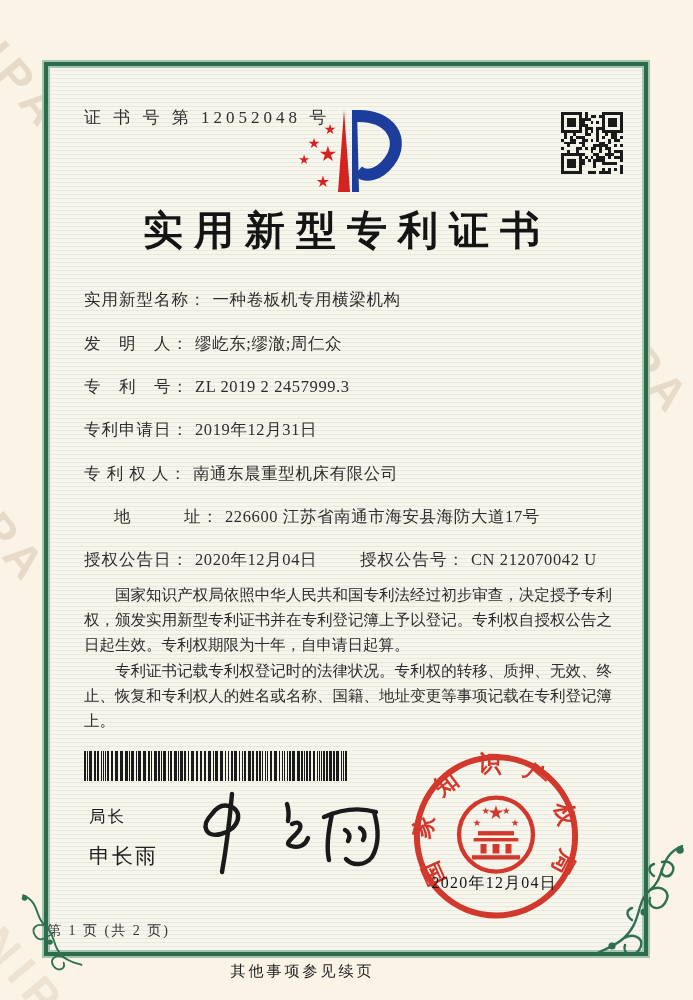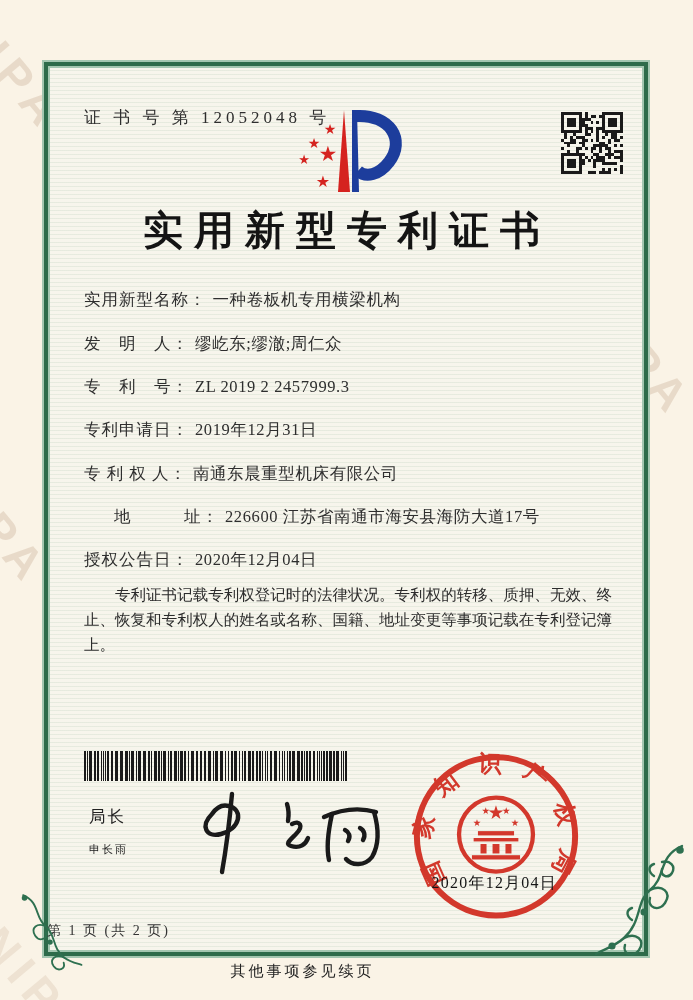--- a/index.html
+++ b/index.html
@@ -40,21 +40,21 @@
   .flabel{letter-spacing:1px;}
   .fvalue{letter-spacing:0.6px;margin-left:6px;}
   .pair2{position:absolute;left:276px;top:0;}
   .notice{
     position:absolute;left:84px;top:583px;width:528px;
     font-size:15.5px;line-height:1.6;color:#2c2c2c;text-align:justify;
   }
   .notice p{margin:0 0 2px 0;text-indent:2em;}
   .barcode{position:absolute;left:84px;top:751px;width:266px;height:30px;}
   .officer-title{position:absolute;left:89px;top:806px;font-size:16.5px;letter-spacing:2px;color:#222;}
-  .officer-name{position:absolute;left:89px;top:842px;font-size:11px;letter-spacing:2px;color:#222;}
+  .officer-name{position:absolute;left:89px;top:842px;font-size:21px;letter-spacing:2px;color:#222;}
   .signature{position:absolute;left:192px;top:784px;width:195px;height:96px;}
   .seal{position:absolute;left:410px;top:750px;width:172px;height:176px;z-index:5;}
   .page-info{
     position:absolute;left:47px;top:922px;width:600px;
     font-size:14px;letter-spacing:2px;color:#333;
   }
   .continuation{
     position:absolute;left:0;top:962px;width:605px;text-align:center;
     font-size:15px;letter-spacing:3px;color:#222;
   }
@@ -333,23 +333,27 @@
   <span class="flabel">专利申请日：</span><span class="fvalue">2019年12月31日</span>
 </div>
 <div class="row" style="top:463px;">
   <span class="flabel">专 利 权 人：</span><span class="fvalue">南通东晨重型机床有限公司</span>
 </div>
 <div class="row" style="top:506px;margin-left:30px;">
   <span class="flabel">地　　　址：</span><span class="fvalue">226600 江苏省南通市海安县海防大道17号</span>
 </div>
 <div class="row" style="top:549px;width:530px;">
   <span class="flabel">授权公告日：</span><span class="fvalue">2020年12月04日</span>
+  <span class="pair2">
+    <span class="flabel">授权公告号：</span><span class="fvalue">CN 212070042 U</span>
+  </span>
 </div>
 
 <div class="notice">
+  <p>国家知识产权局依照中华人民共和国专利法经过初步审查，决定授予专利权，颁发实用新型专利证书并在专利登记簿上予以登记。专利权自授权公告之日起生效。专利权期限为十年，自申请日起算。</p>
   <p>专利证书记载专利权登记时的法律状况。专利权的转移、质押、无效、终止、恢复和专利权人的姓名或名称、国籍、地址变更等事项记载在专利登记簿上。</p>
 </div>
 
 <svg class="barcode" id="barcode-svg" viewBox="0 0 266 28" preserveAspectRatio="none" shape-rendering="crispEdges">
     <rect x="0" y="0" width="2" height="28" fill="#1a1a1a"></rect>
     <rect x="3" y="0" width="1" height="28" fill="#1a1a1a"></rect>
     <rect x="5" y="0" width="3" height="28" fill="#1a1a1a"></rect>
     <rect x="10" y="0" width="2" height="28" fill="#1a1a1a"></rect>
     <rect x="13" y="0" width="2" height="28" fill="#1a1a1a"></rect>
     <rect x="17" y="0" width="1" height="28" fill="#1a1a1a"></rect>

